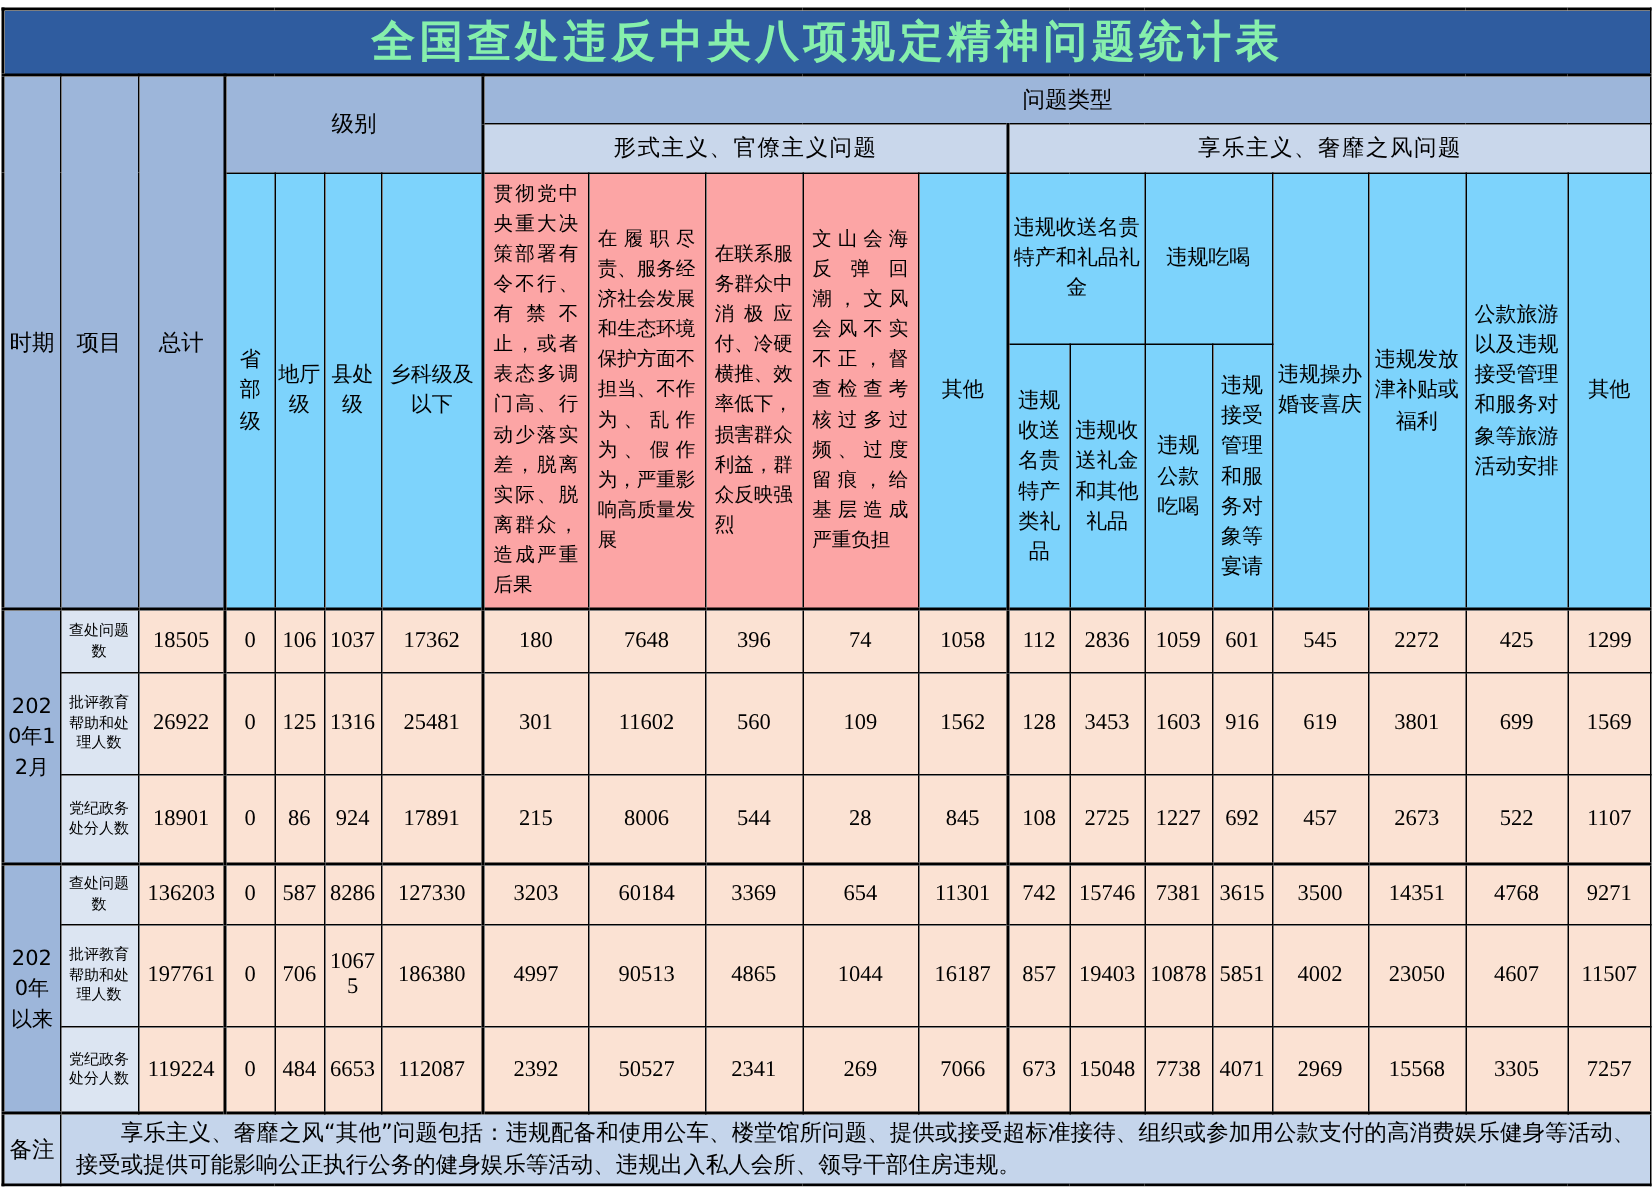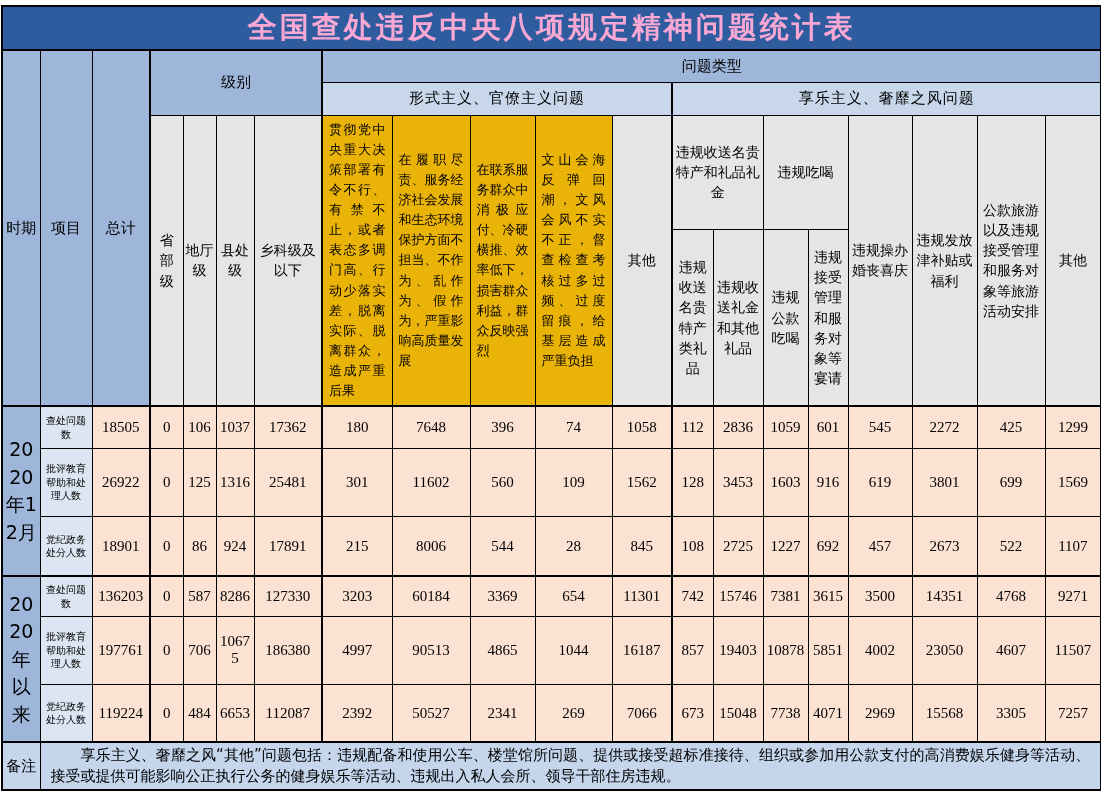--- a/index.html
+++ b/index.html
@@ -2,31 +2,31 @@
 <html lang="zh"><head>
 <meta charset="utf-8">
 <style>
   html,body { margin:0; padding:0; background:#ffffff; }
   body { font-family:"DejaVu Sans", sans-serif; color:#000; }
   .sheet { width:1101px; margin:0; padding:5px 0 0 1px; box-sizing:border-box; }
   table.stats { border-collapse:collapse; table-layout:fixed; width:1099px; border:2px solid #000; }
   td { border:1px solid #000; text-align:center; vertical-align:middle; padding:1px 2px; overflow:hidden; word-break:break-all; box-sizing:border-box; }
 
   tr.title-row td {
-    background:#2F5C9F; color:#f9a8d4; font-weight:bold; font-size:29px;
+    background:#2F5C9F; color:#86efac; font-weight:bold; font-size:29px;
     letter-spacing:3px; height:40px; border-bottom:2px solid #000;
     font-family:"DejaVu Serif", serif;
   }
   .hdr-med   { background:#9DB6DA; font-size:15px;margin-left:28px; }
   .hdr-grp   { background:#C9D7EB; font-size:15px; letter-spacing:1px; }
-  .hdr-light { background:#e5e5e5; font-size:14px; line-height:1.45; }
-  .desc      { background:#eab308; font-size:13px; line-height:1.55; text-align:justify; padding:4px 6px; }
+  .hdr-light { background:#7dd3fc; font-size:14px; line-height:1.45; }
+  .desc      { background:#fca5a5; font-size:13px; line-height:1.55; text-align:justify; padding:4px 6px; }
   .num       { background:#FBE2D3; font-family:"Liberation Serif", serif; font-size:15px; }
   .item      { background:#DCE5F2; font-size:10px; line-height:1.35; }
-  .period    { background:#9DB6DA; font-size:19px; line-height:1.45; }
+  .period    { background:#9DB6DA; font-size:14px; line-height:1.45; }
   .remark-label { background:#C5D5EB; font-size:15px; }
   .remark-text  { background:#C5D5EB; text-align:left; padding:2px 10px; }
   .remark-text p { margin:0; font-size:15px; line-height:1.4; text-indent:2em; text-align:justify; }
 
   .sep { border-left:2px solid #000; }
   tr.tsep > td { border-top:2px solid #000; }
 
   tr.h1 { height:32px; }  tr.h2 { height:33px; }
   tr.h3 { height:110px; } tr.h4 { height:170px; }
   tr.d-s { height:42px; } tr.d-m { height:60px; } tr.d-l { height:68px;margin-top:21px; }

